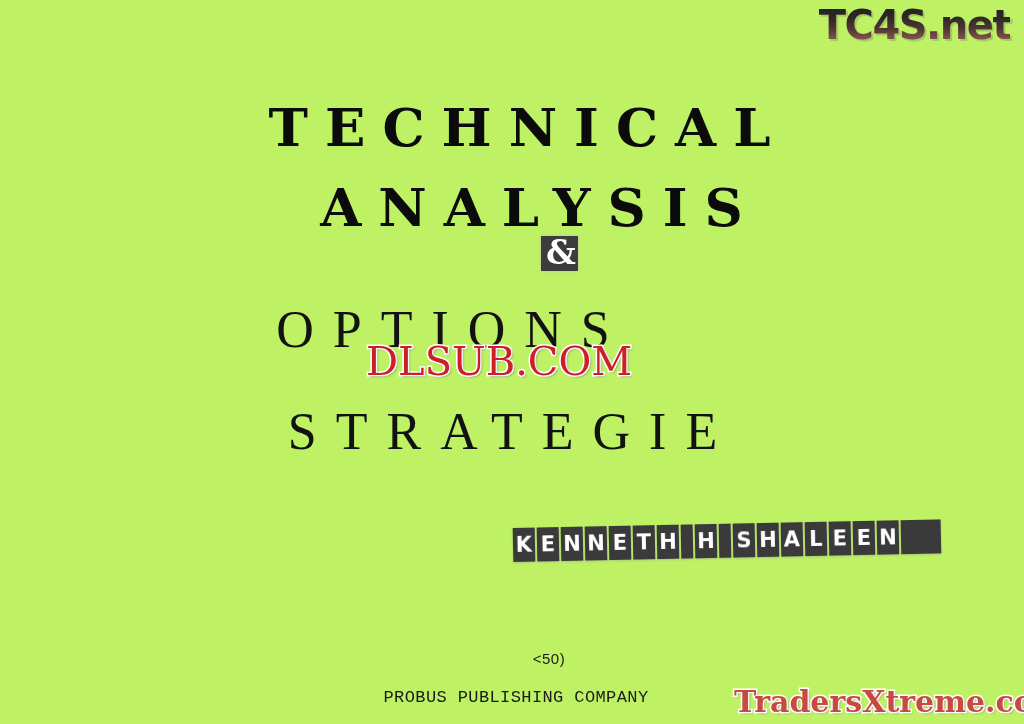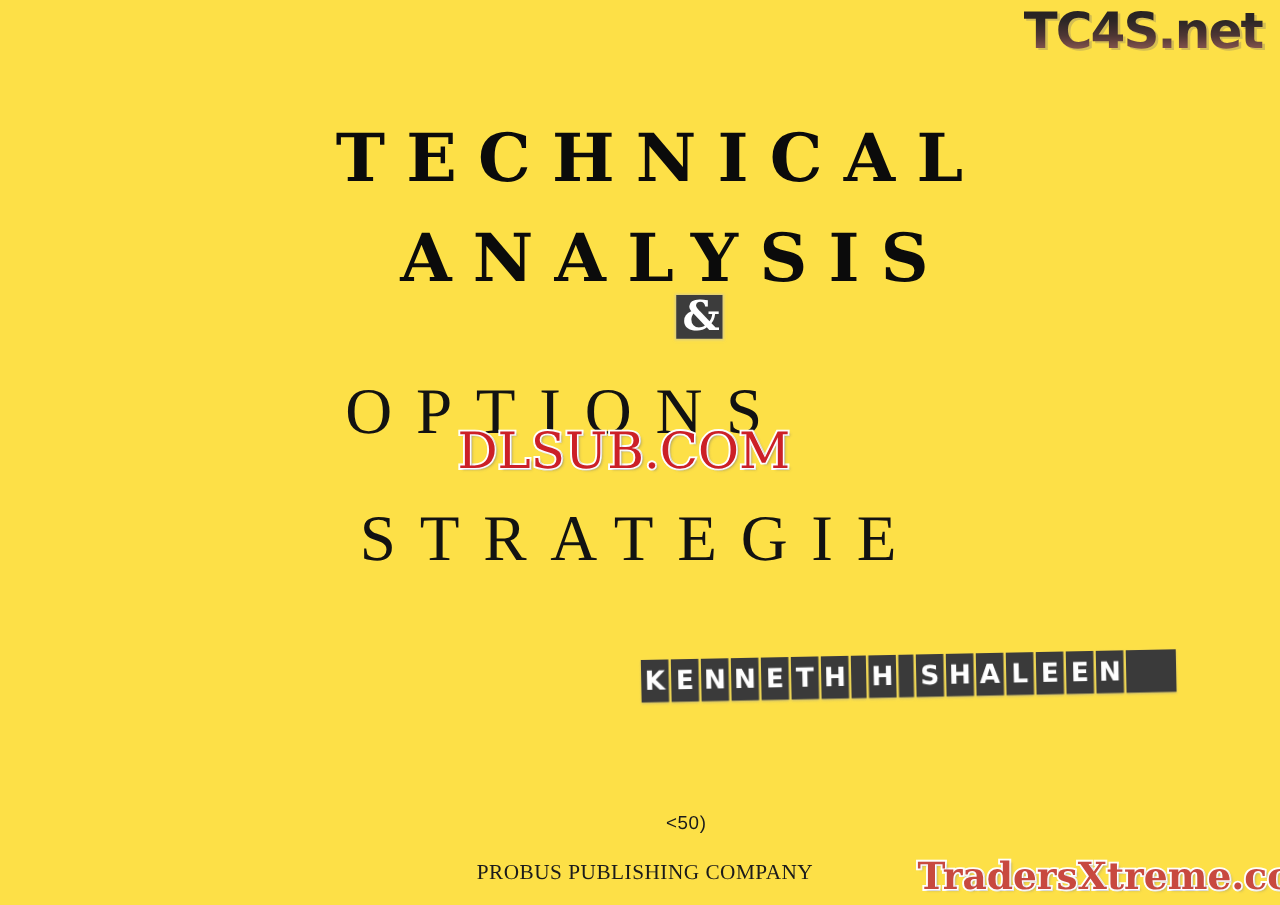--- a/index.html
+++ b/index.html
@@ -9,21 +9,21 @@
     background: #ffffff;
   }
   body {
     font-family: "Liberation Serif", serif;
   }
 
   #page {
     position: relative;
     width: 1024px;
     height: 724px;
-    background: #fde047;
+    background: #bef264;
     overflow: hidden;
   }
 
   
   .tc4s-logo {
     position: absolute;
     right: 14px;
     top: 2px;
     font-family: "DejaVu Sans", sans-serif;
     font-weight: bold;
@@ -175,21 +175,21 @@
     padding-left: 27px;
   }
   .page-num span { margin-left: 20px; }
 
   .publisher {
     position: absolute;
     left: 0;
     width: 1024px;
     top: 688px;
     text-align: center;
-    font-family: Liberation Serif, serif;
+    font-family: Liberation Mono, monospace;
     font-size: 17px;
     color: #1b1b1b;
     letter-spacing: 0.4px;
   }
   .publisher span { margin-left: 8px; }
 
   
   .traders {
     position: absolute;
     left: 734px;

